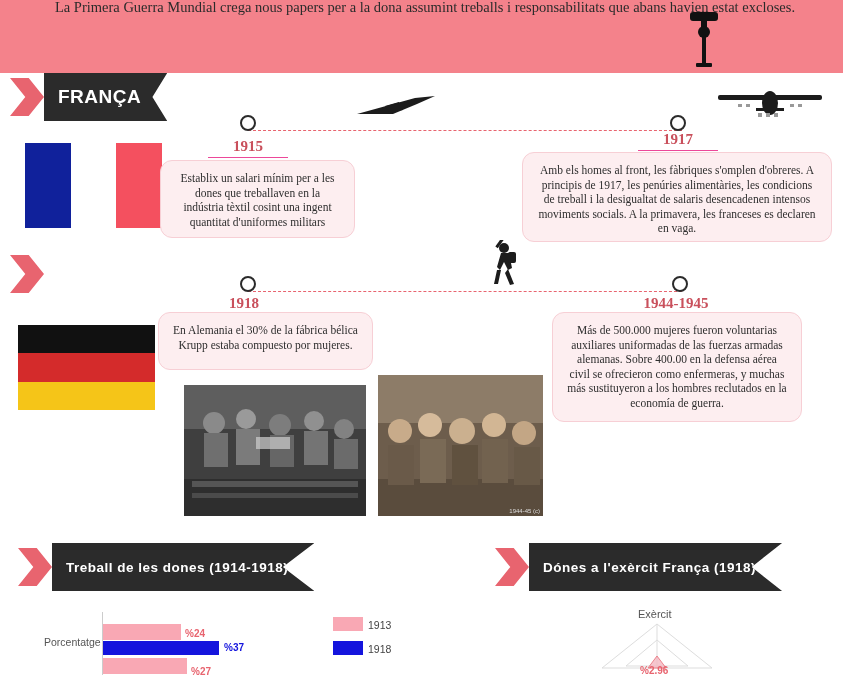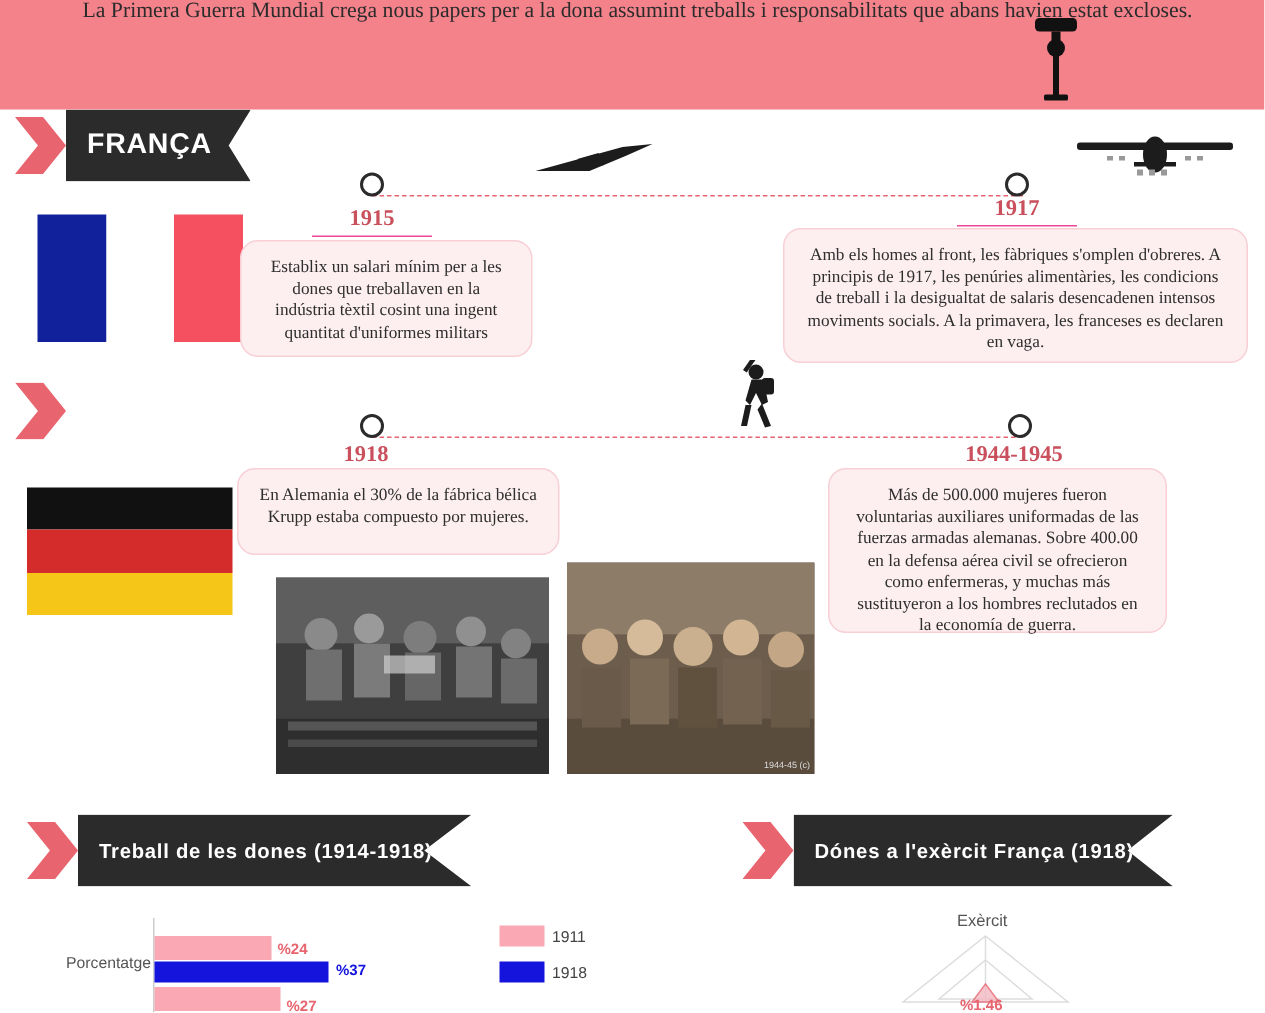--- a/index.html
+++ b/index.html
@@ -194,21 +194,21 @@
   </svg>
 </div>
 
 <div class="tl-line" style="left:248px;top:291px;width:434px;"></div>
 <div class="tl-dot" style="left:240px;top:276px;"></div>
 <div class="tl-dot" style="left:672px;top:276px;"></div>
 <div class="tl-year" style="left:204px;top:295px;width:80px;">1918</div>
 <div class="tl-year" style="left:620px;top:295px;width:112px;">1944-1945</div>
 
 <div class="card" style="left:158px;top:312px;width:215px;height:58px;">En Alemania el 30% de la fábrica bélica Krupp estaba compuesto  por mujeres.</div>
-<div class="card" style="left:552px;top:312px;width:226px;height:110px;">Más de 500.000 mujeres fueron voluntarias auxiliares uniformadas de las fuerzas armadas alemanas. Sobre 400.00 en la defensa aérea civil  se ofrecieron como enfermeras, y muchas más sustituyeron a los hombres reclutados en la economía de guerra.</div>
+<div class="card" style="left:552px;top:312px;width:250px;height:110px;">Más de 500.000 mujeres fueron voluntarias auxiliares uniformadas de las fuerzas armadas alemanas. Sobre 400.00 en la defensa aérea civil  se ofrecieron como enfermeras, y muchas más sustituyeron a los hombres reclutados en la economía de guerra.</div>
 
 <div class="photo photo1">
   <svg width="182" height="131" viewBox="0 0 182 131">
     <rect width="182" height="131" fill="#4a4a4a"></rect>
     <rect y="0" width="182" height="44" fill="#5e5e5e"></rect>
     <rect y="44" width="182" height="50" fill="#3f3f3f"></rect>
     <rect y="94" width="182" height="37" fill="#2e2e2e"></rect>
     <circle cx="30" cy="38" r="11" fill="#8a8a8a"></circle>
     <circle cx="62" cy="34" r="10" fill="#9a9a9a"></circle>
     <circle cx="96" cy="40" r="11" fill="#7d7d7d"></circle>
@@ -266,27 +266,27 @@
   <div class="bar" style="left:103px;top:24px;width:78px;height:16px;background:#f9a8b4;"></div>
   <div class="bar-val" style="left:185px;top:28px;">%24</div>
 
   <div class="bar" style="left:103px;top:41px;width:116px;height:14px;background:#1414dd;"></div>
   <div class="bar-val blue" style="left:224px;top:42px;">%37</div>
 
   <div class="bar" style="left:103px;top:58px;width:84px;height:16px;background:#f9a8b4;"></div>
   <div class="bar-val" style="left:191px;top:66px;">%27</div>
 
   <div class="legend-box" style="left:333px;top:17px;background:#f9a8b4;"></div>
-  <div class="legend-txt" style="left:368px;top:19px;">1911</div>
+  <div class="legend-txt" style="left:368px;top:19px;">1913</div>
   <div class="legend-box" style="left:333px;top:41px;background:#1414dd;"></div>
   <div class="legend-txt" style="left:368px;top:43px;">1918</div>
 </div>
 
 <div class="chart-area" style="left:560px;top:608px;width:200px;height:67px;">
   <div class="radar-label" style="left:78px;top:0px;">Exèrcit</div>
   <svg width="200" height="67" viewBox="0 0 200 67" style="position:absolute;left:0;top:14px;">
     <polygon points="97,2 152,46 42,46" fill="none" stroke="#dddddd" stroke-width="1"></polygon>
     <polygon points="97,18 128,44 66,44" fill="none" stroke="#dddddd" stroke-width="1"></polygon>
     <line x1="97" y1="2" x2="97" y2="46" stroke="#dddddd" stroke-width="1"></line>
     <polygon points="97,34 106,46 88,46" fill="#f4b9c3" opacity="0.8" stroke="#e8646f" stroke-width="1"></polygon>
   </svg>
-  <div class="radar-val" style="left:80px;top:57px;">%1.46</div>
+  <div class="radar-val" style="left:80px;top:57px;">%2.96</div>
 </div>
 
 </body></html>

